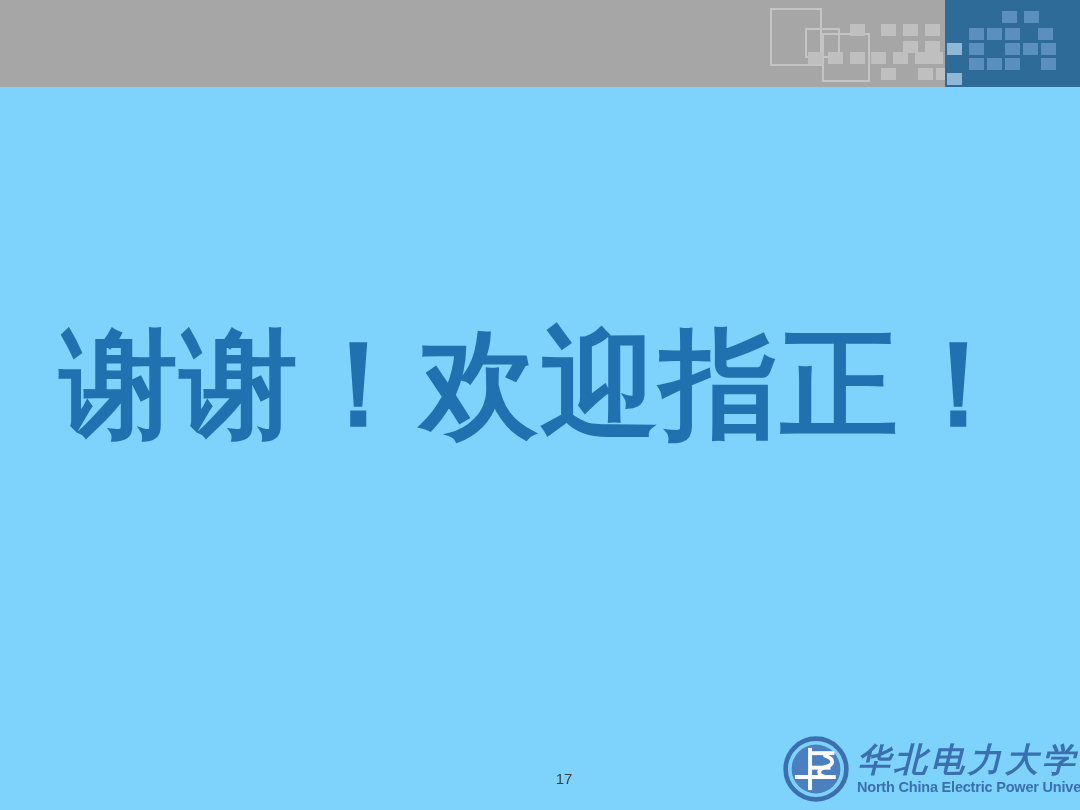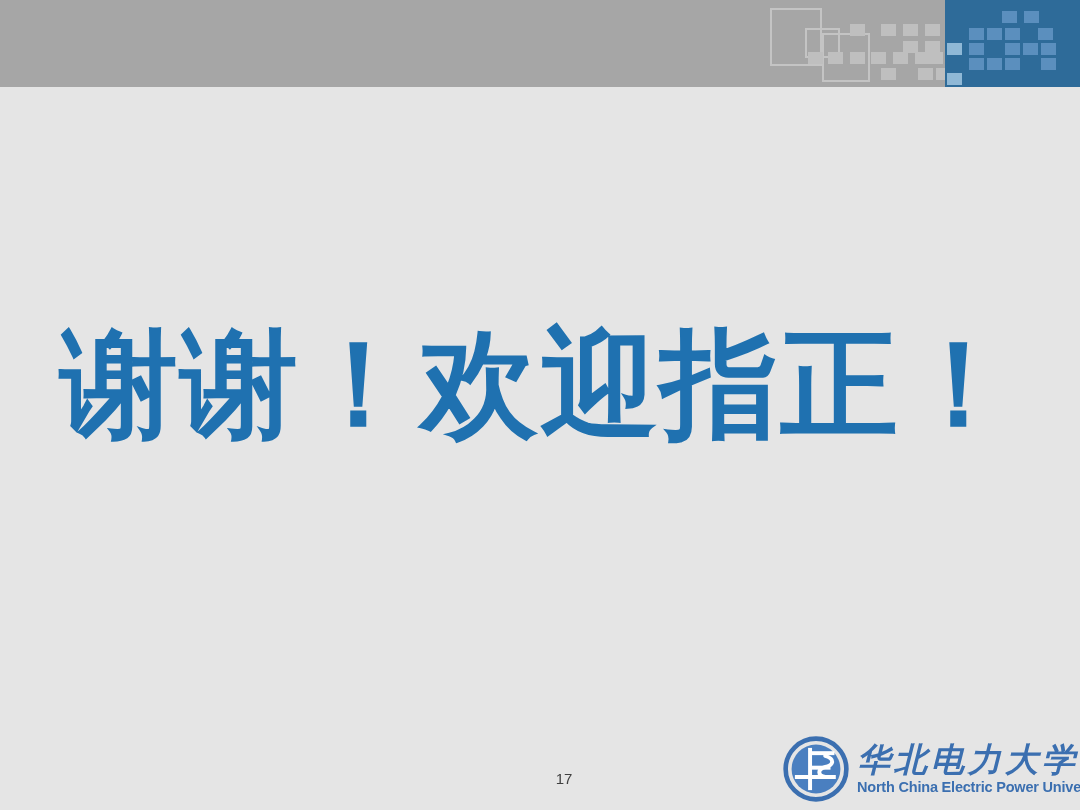--- a/index.html
+++ b/index.html
@@ -9,21 +9,21 @@
     background: #ffffff;
   }
   body {
     font-family: "Liberation Sans", sans-serif;
   }
 
   #slide {
     position: relative;
     width: 1080px;
     height: 810px;
-    background: #e5e5e5;
+    background: #7dd3fc;
     overflow: hidden;
   }
 
   
   .header-band {
     position: absolute;
     left: 0;
     top: 0;
     width: 1080px;
     height: 87px;

